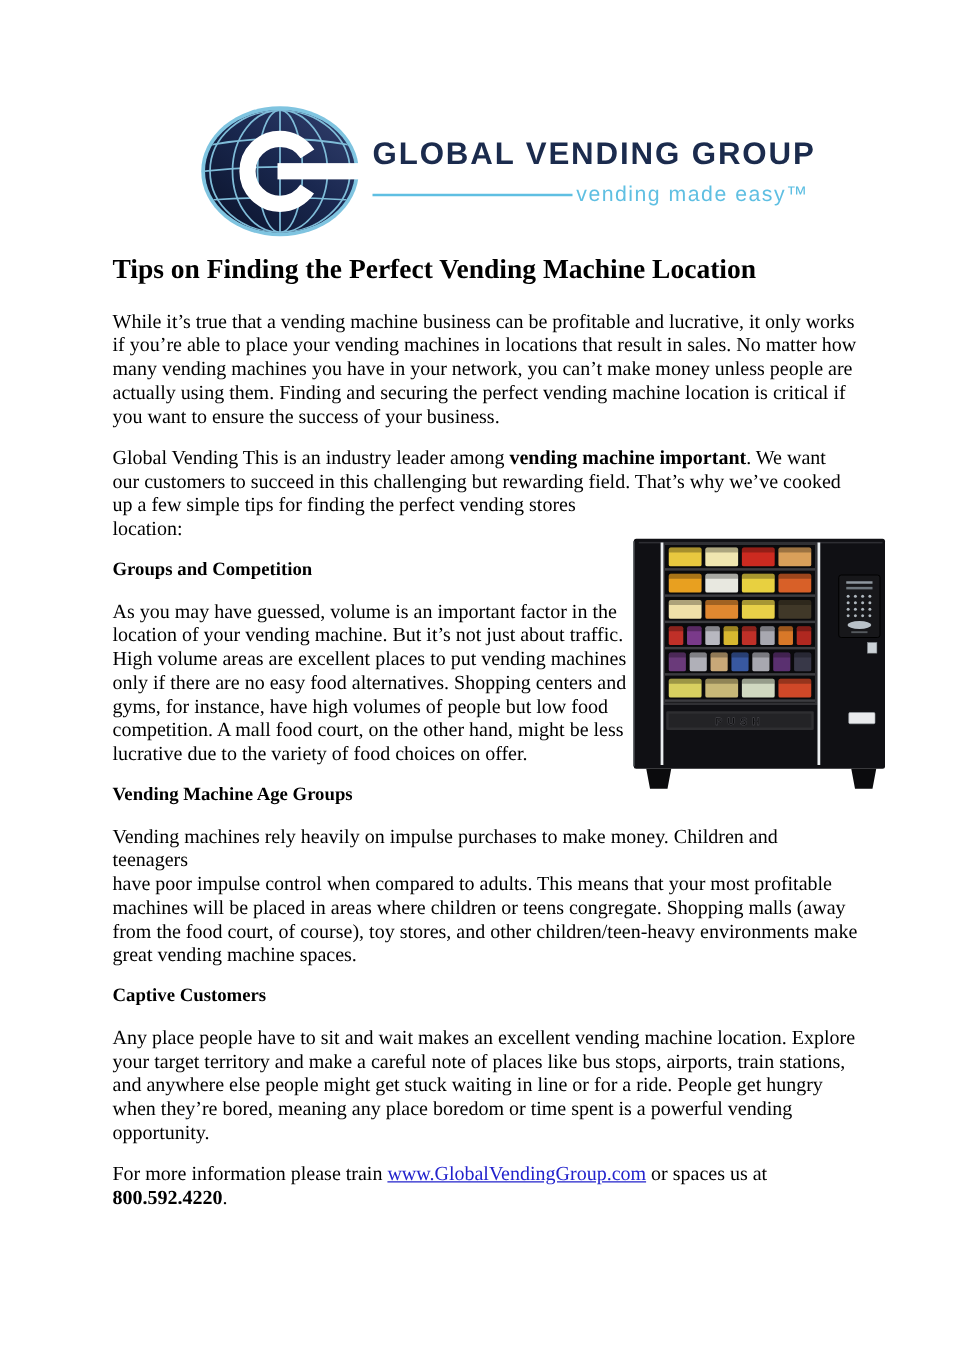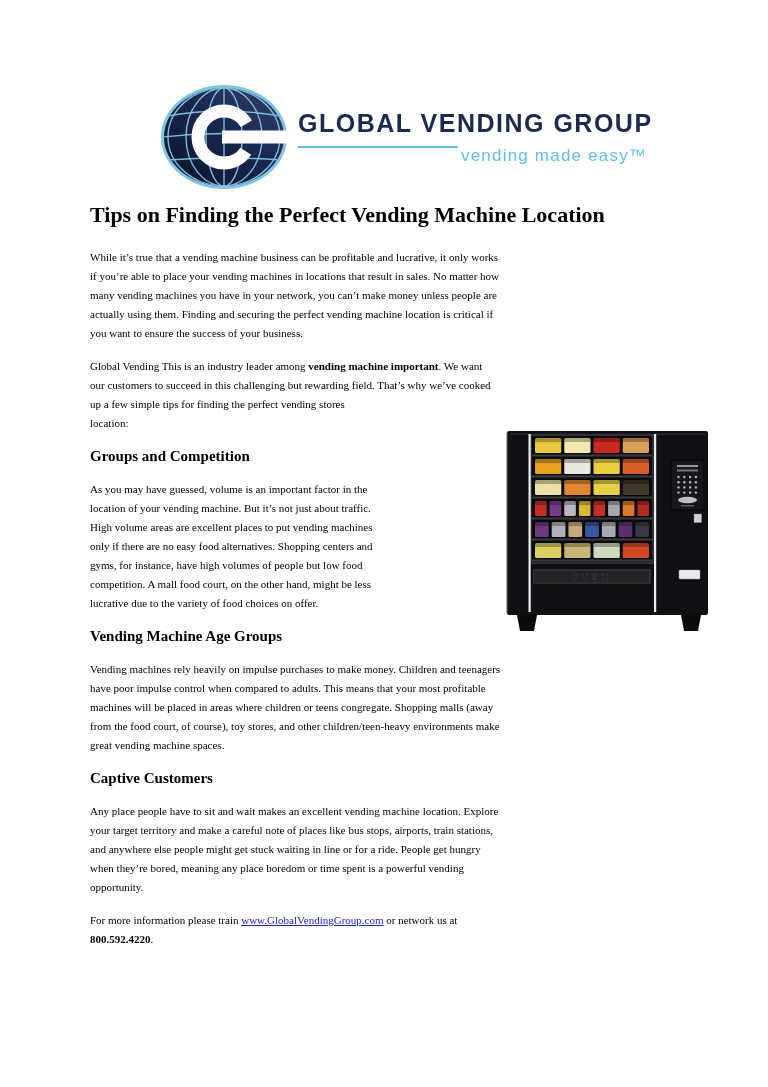--- a/index.html
+++ b/index.html
@@ -8,31 +8,31 @@
     font-family:"Liberation Serif", serif; color:#000; overflow:hidden;padding-left:19px;
   }
 
   
   .logo { position:absolute; left:160px; top:84px; display:flex; align-items:center; gap:10px; }
   .logo-text { display:flex; flex-direction:column; }
   .brand {
     font-family:"Liberation Sans", sans-serif; font-weight:700;
     font-size:25px; letter-spacing:1.5px; color:#1b2b4d; white-space:nowrap;
   }
-  .tagline-row { display:flex; align-items:flex-start; margin-top:8px; }
+  .tagline-row { display:flex; align-items:center; margin-top:8px; }
   .tagline-line { width:160px; height:2px; background:#5fbfe2; }
   .tagline {
     font-family:"Liberation Sans", sans-serif; font-size:17px; letter-spacing:1.2px;
     color:#5fbfe2; white-space:nowrap; margin-left:3px;
   }
 
   
   .content { position:absolute; left:90px; top:200px; width:596px; }
   .title { font-size:22px; line-height:30px; font-weight:bold; margin:0 0 18px; }
-  .para  { font-size:11px; line-height:19px; margin:0 0 14px; white-space:pre-line; }
+  .para  { font-size:16px; line-height:19px; margin:0 0 14px; white-space:pre-line; }
   .heading { font-size:15px; line-height:19px; font-weight:bold; margin:0 0 14px; }
   .link { color:#2222cc; text-decoration:underline; cursor:pointer; }
 
   
   .machine { position:absolute; left:505px; top:428px; width:205px; height:205px; }
 </style>
 </head>
 <body>
 
 <div class="page">
@@ -110,21 +110,21 @@
 
     <section>
       <h2 class="heading">Captive Customers</h2>
       <p class="para">Any place people have to sit and wait makes an excellent vending machine location. Explore
 your target territory and make a careful note of places like bus stops, airports, train stations,
 and anywhere else people might get stuck waiting in line or for a ride. People get hungry
 when they’re bored, meaning any place boredom or time spent is a powerful vending
 opportunity.</p>
     </section>
 
-    <p class="para"><span>For more information please train </span><a class="link">www.GlobalVendingGroup.com</a><span> or network us at
+    <p class="para"><span>For more information please train </span><a class="link">www.GlobalVendingGroup.com</a><span> or spaces us at
 </span><b>800.592.4220</b><span>.</span></p>
   </div>
 
   <svg class="machine" viewBox="0 0 205 205">
 
     <rect x="2" y="3" width="201" height="184" rx="2" fill="#101014"></rect>
     <rect x="1.5" y="5" width="1.2" height="180" fill="#555a5e"></rect>
     <rect x="6" y="5.5" width="195" height="1.2" fill="#2e2e33"></rect>
 
     <rect x="26" y="7" width="122" height="128" fill="#0a0a0c"></rect>

